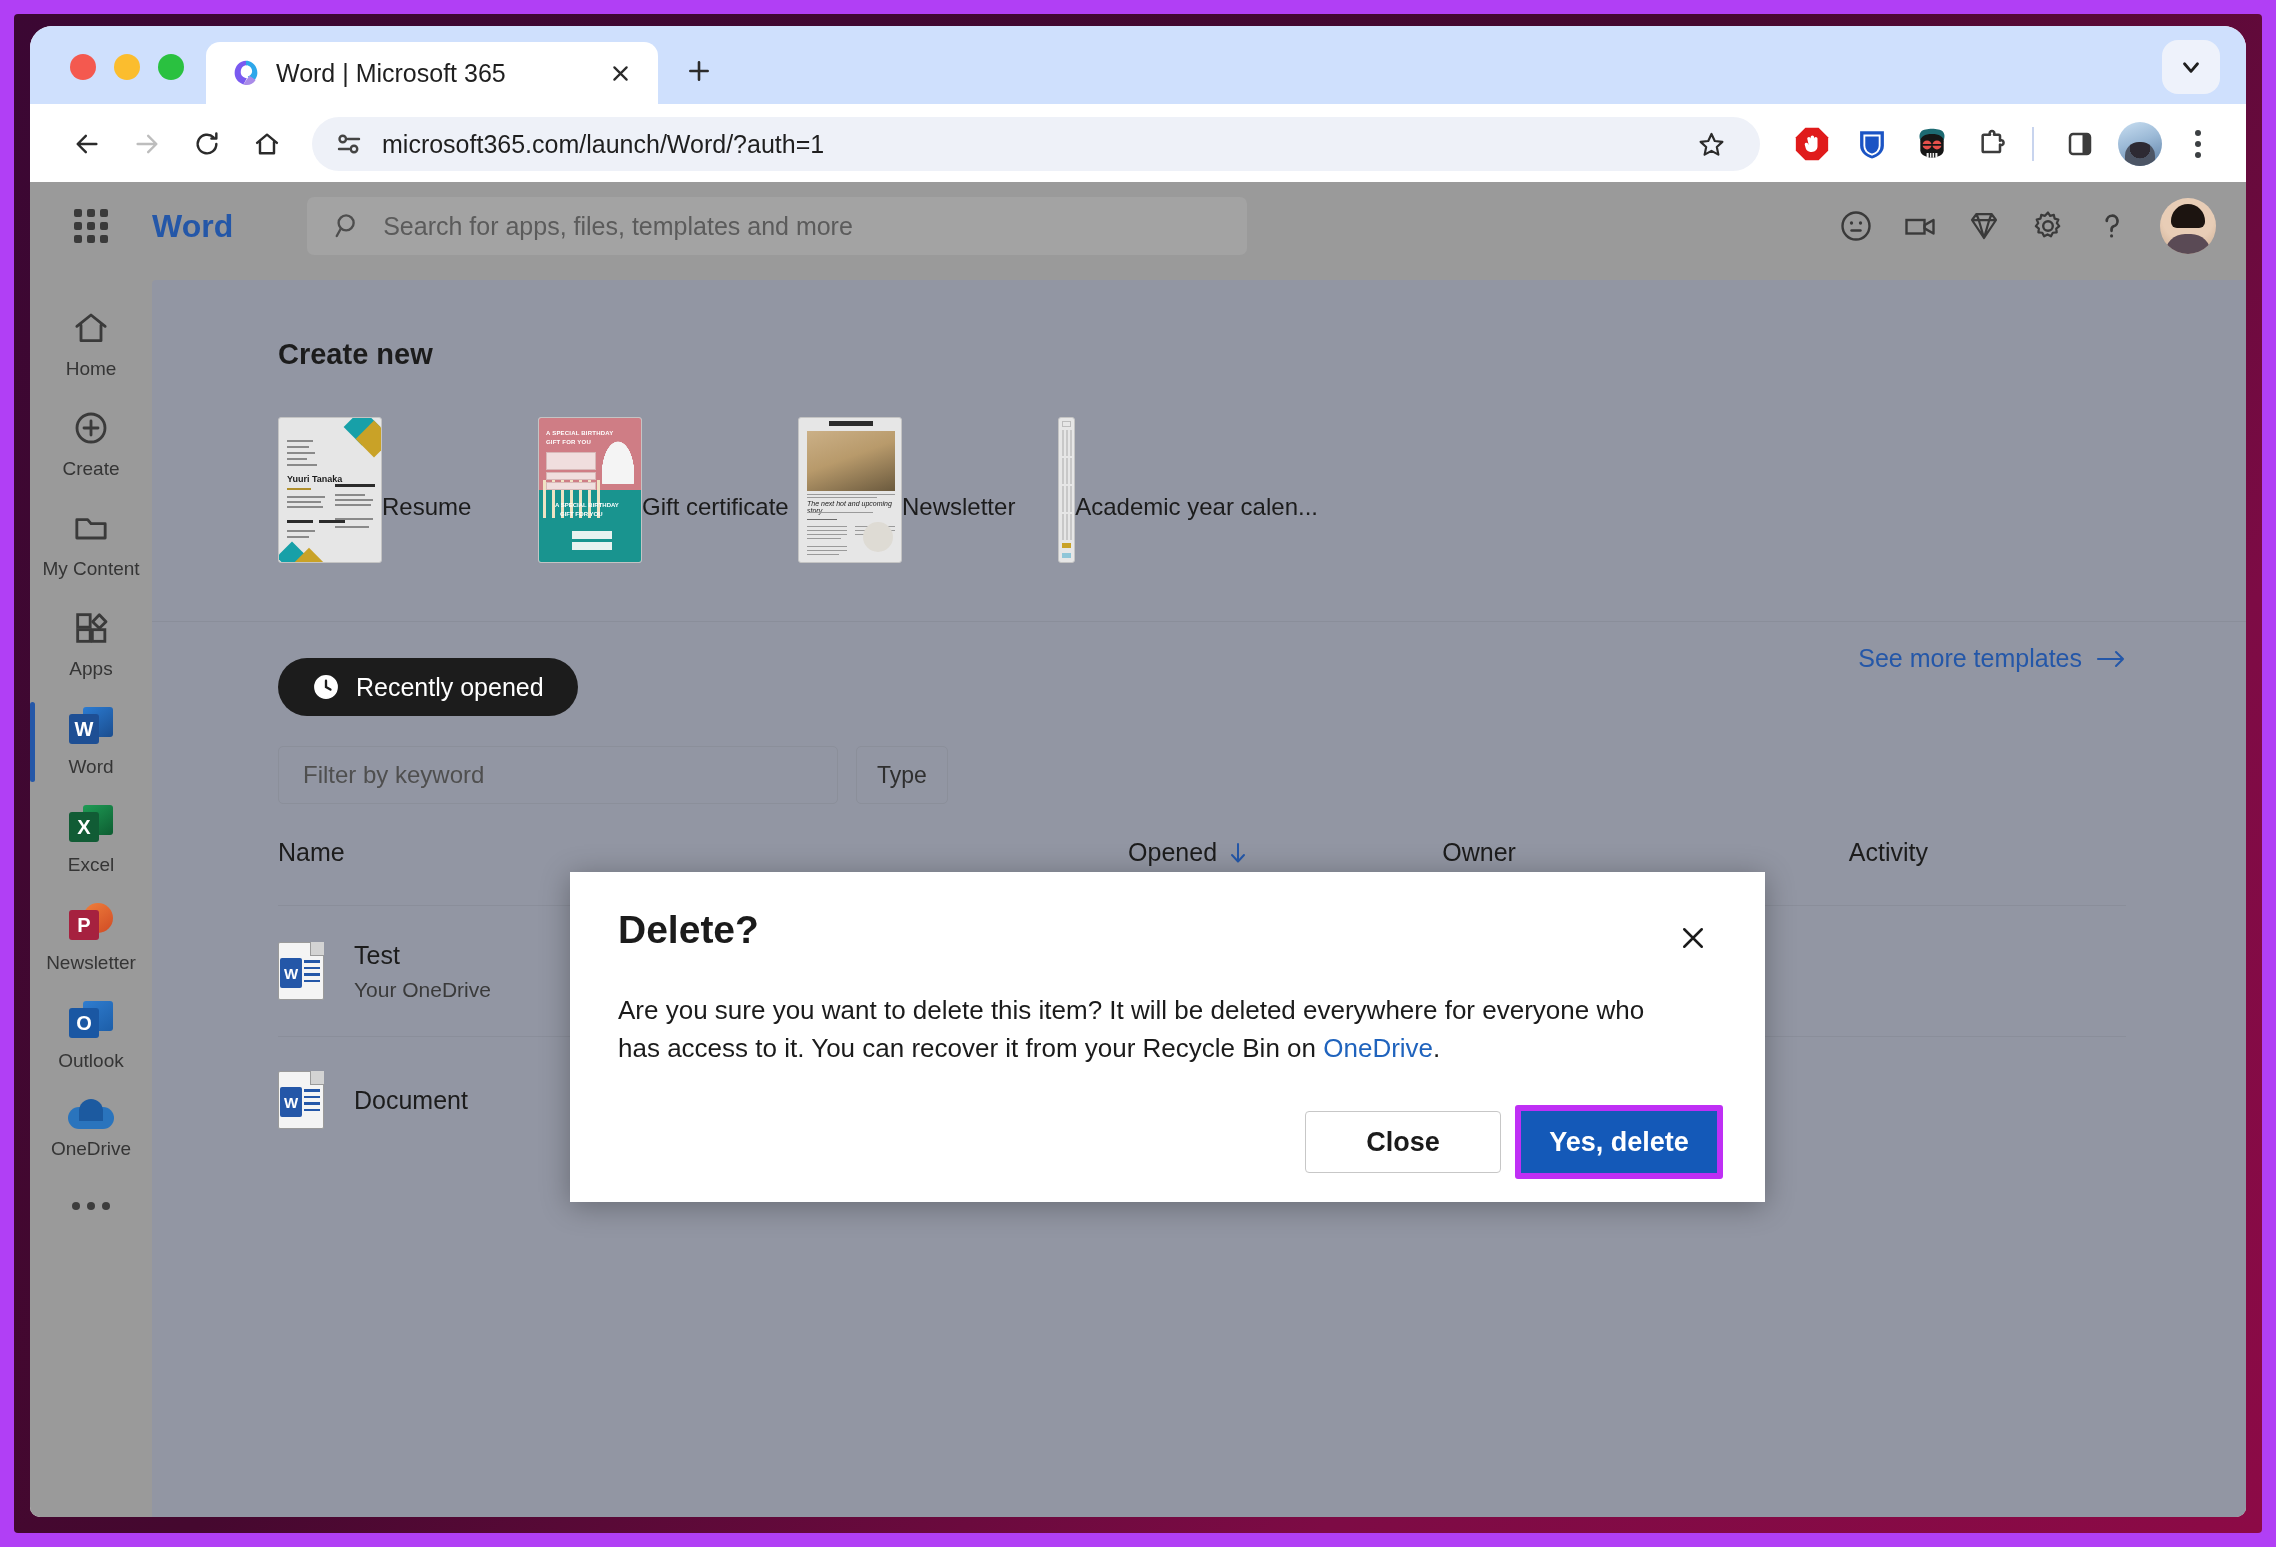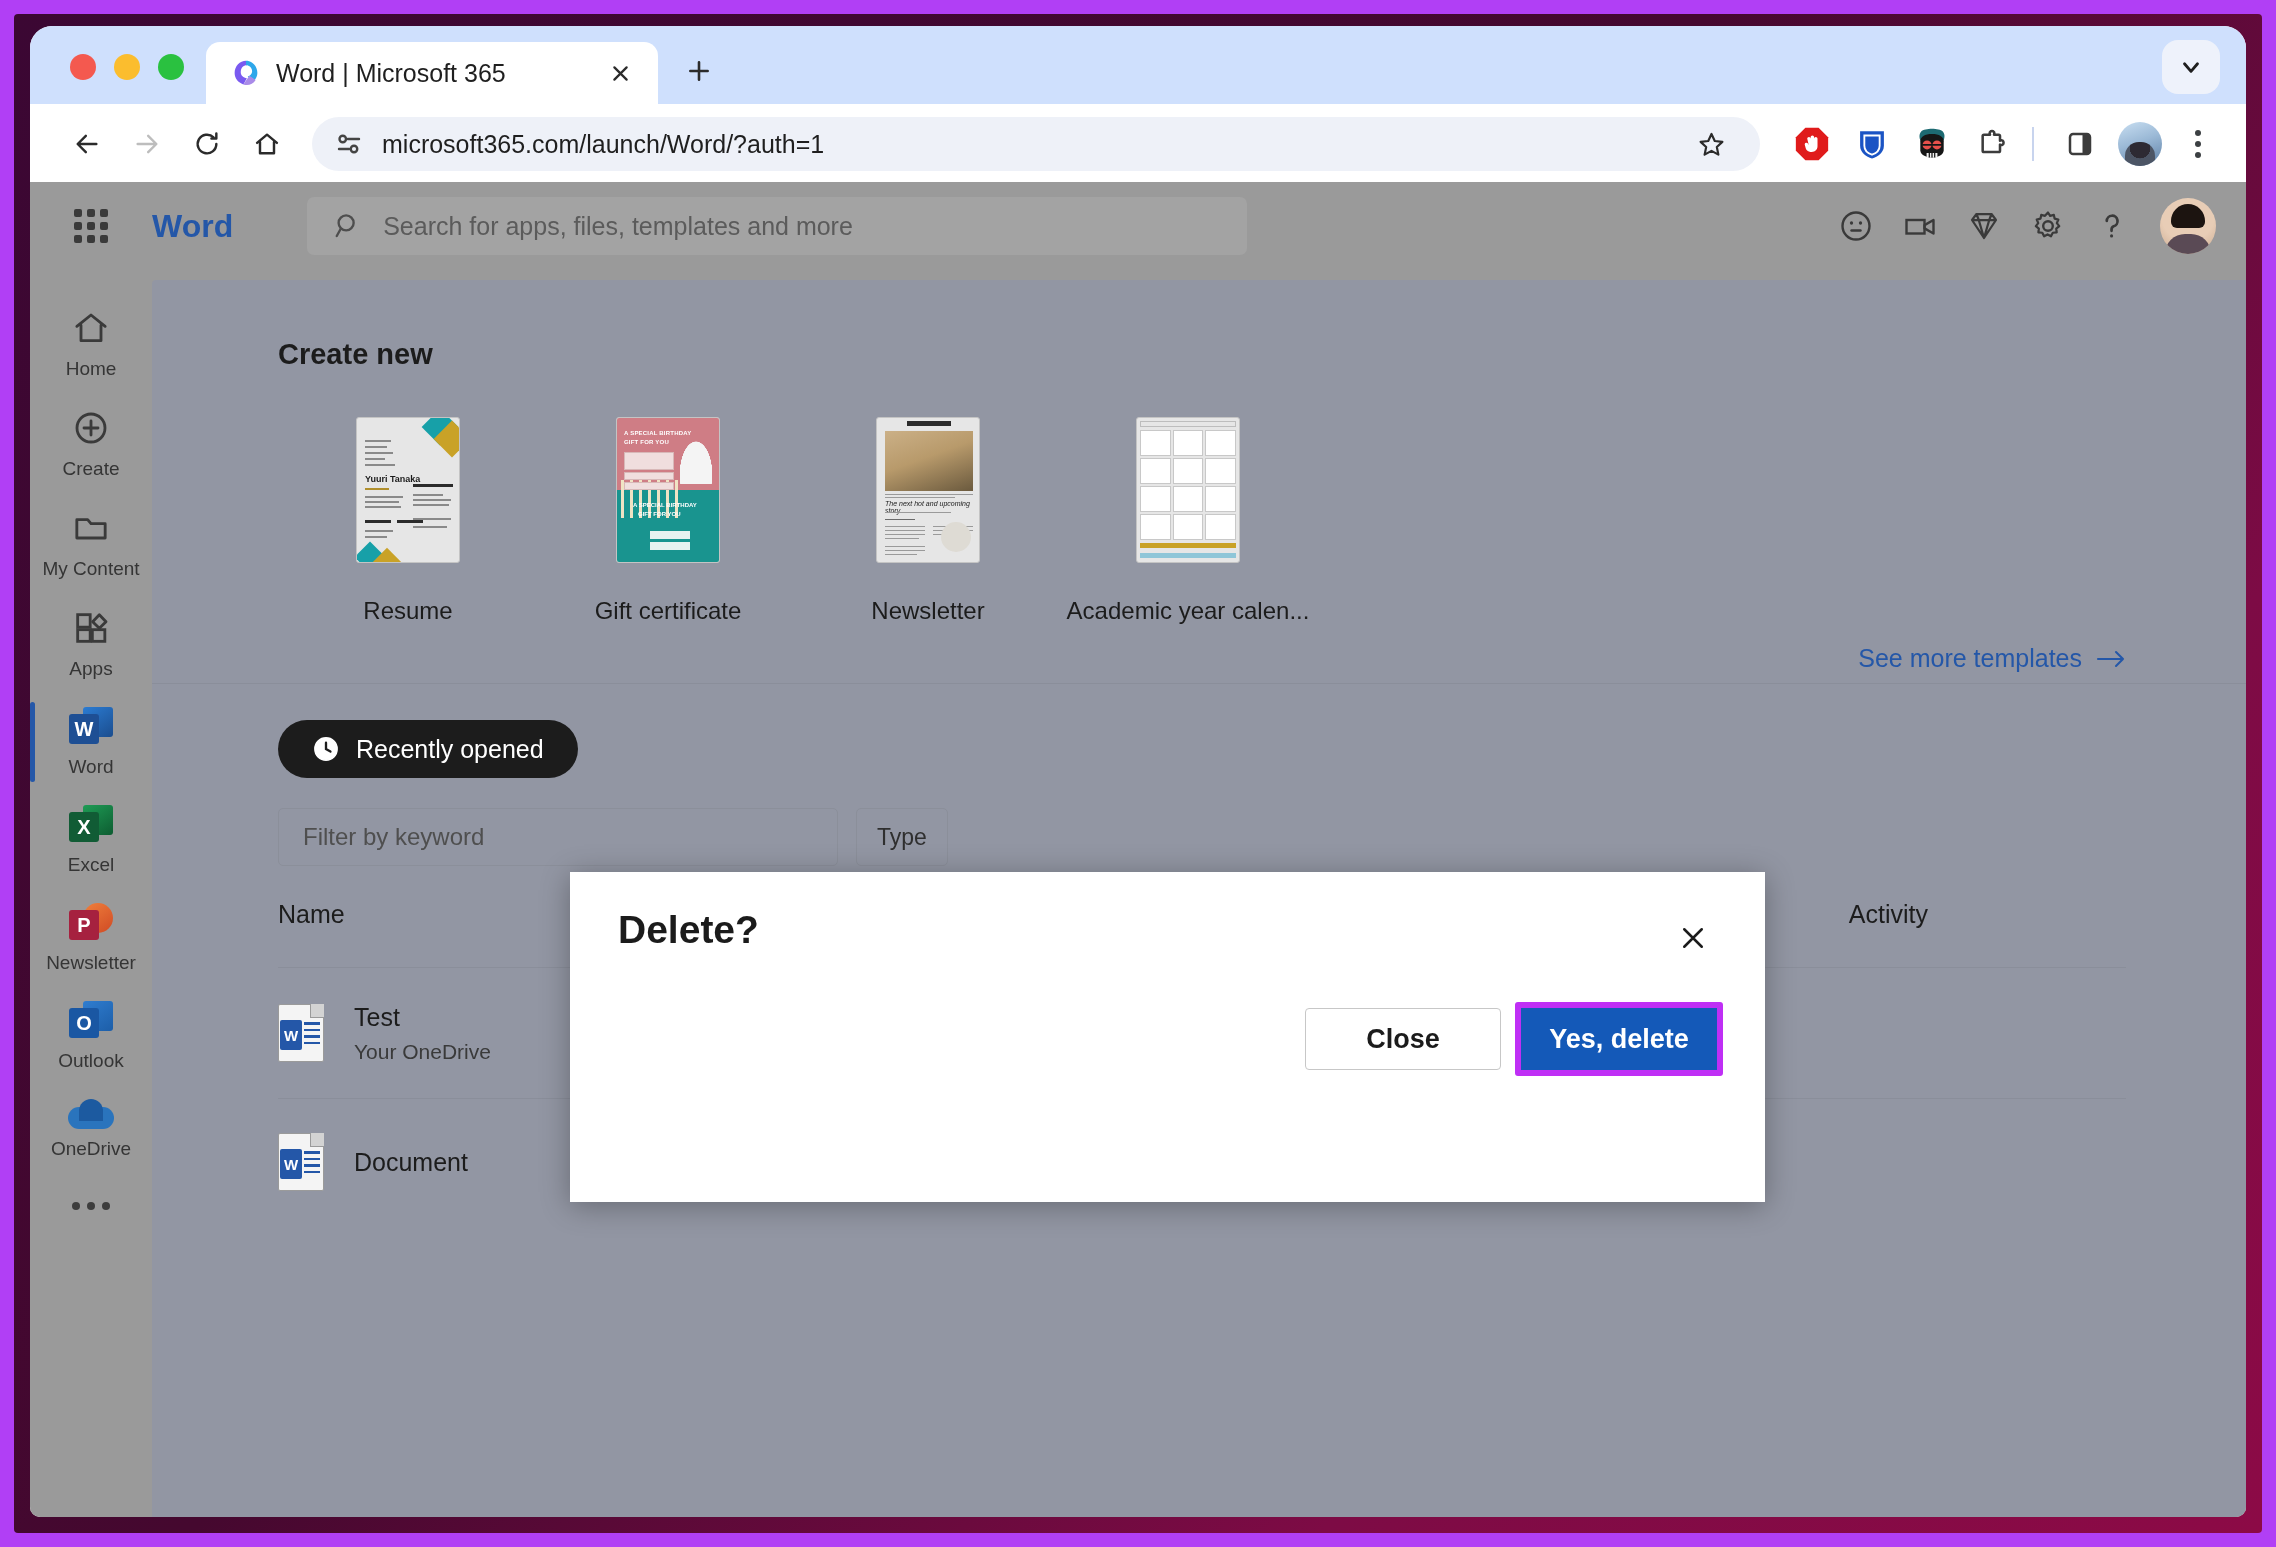--- a/index.html
+++ b/index.html
@@ -233,21 +233,21 @@
     padding: 58px 0 0 0;
     position: relative;
     overflow: hidden;
   }
 
   .sect-title { font-size: 29px; font-weight: bold; color: #1c1c1c; padding-left: 126px; }
 
   .tpl-row {
     display: flex; gap: 0; padding: 46px 0 0 126px;
   }
-  .tpl { width: 260px; display: flex; flex-direction: column; align-items: center; flex: none; }
+  .tpl { width: 260px; display: flex; flex-direction: row; align-items: center; flex: none; }
   .tpl .thumb {
     width: 104px; height: 146px; background: #e6e6e6;
     border: 1px solid #c4c4c4; border-radius: 3px;
     overflow: hidden; position: relative;
   }
   .tpl .thumb.blank { display:flex; align-items:center; justify-content:center; }
   .tpl .thumb.blank .inner { width: 72px; height: 108px; background: #a9b5cd; }
   .tpl .cap {
     margin-top: 34px; font-size: 24px; color: #1c1c1c;
     white-space: nowrap; text-align: center;
@@ -899,20 +899,23 @@
     <div class="modal">
       <div class="modal-head">
         <div class="modal-title">Delete?</div>
         <div class="modal-close">
           <svg viewBox="0 0 24 24">
             <path d="M5 5 L19 19 M19 5 L5 19" stroke="#1b1b1b" stroke-width="2" fill="none" stroke-linecap="round"></path>
           </svg>
         </div>
       </div>
 
+      <div class="modal-body">
+        <span>Are you sure you want to delete this item? It will be deleted everywhere for everyone who has access to it. You can recover it from your Recycle Bin on </span><a href="#">OneDrive</a><span>.</span>
+      </div>
 
       <div class="modal-actions">
         <button class="btn-secondary">Close</button>
         <span class="btn-primary-wrap">
           <button class="btn-primary">Yes, delete</button>
         </span>
       </div>
     </div>
 
   </div>

